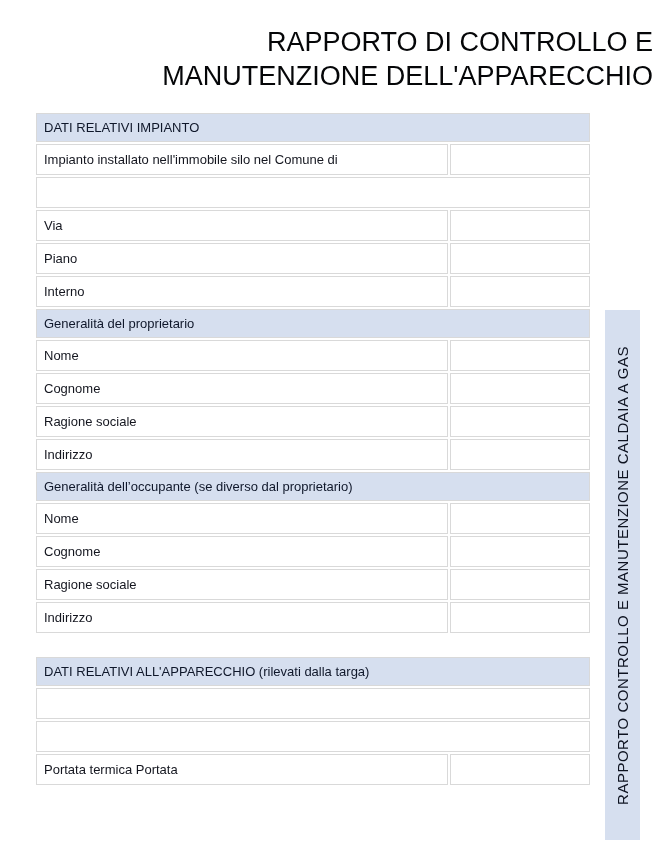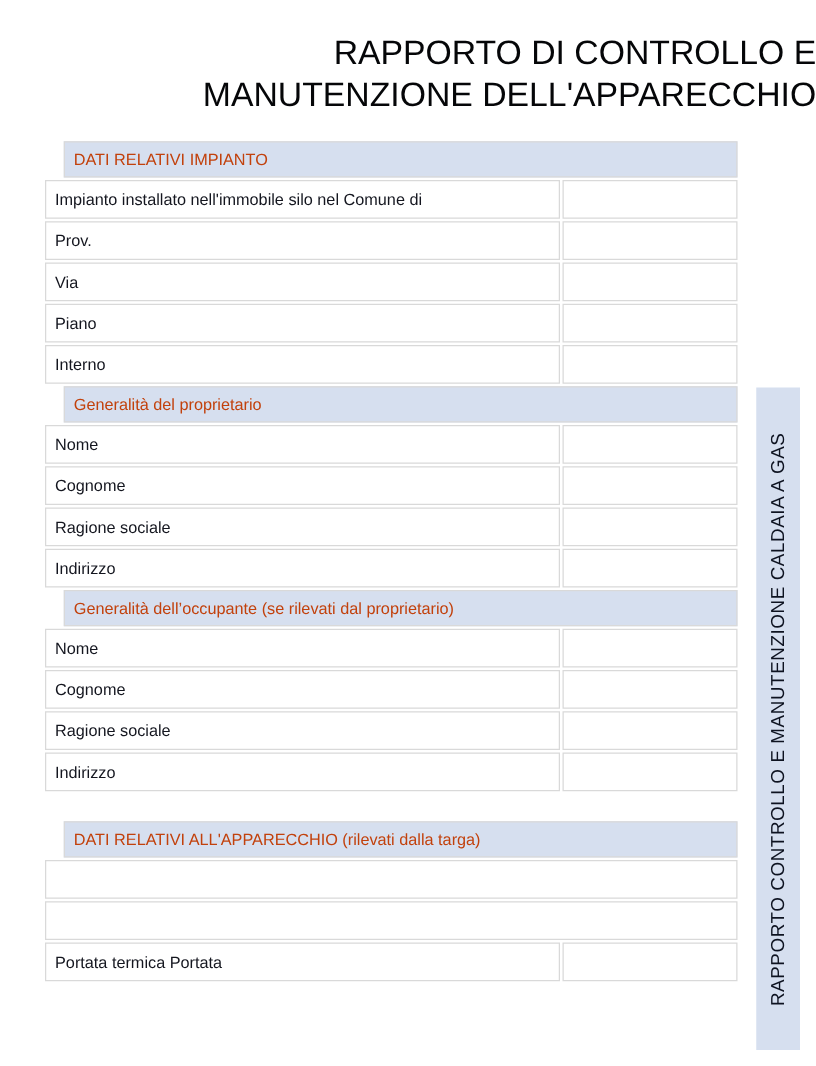--- a/index.html
+++ b/index.html
@@ -45,22 +45,21 @@
     align-items: center;
     padding-left: 7px;
     font-size: 13px;
     color: #14161f;
   }
   .section-header-cell {
     background: #d6dfef;
     width: 100%;
     height: 29px;
     font-size: 13px;
-    color: #c2410c;
-    margin-left: 15px;
+    color: #0f172a;
   }
   .label-cell {
     width: 412px;
     height: 31px;
   }
   .value-cell {
     flex: 1;
     height: 31px;
   }
   .sidebar-strip {
@@ -99,21 +98,20 @@
 
       <div class="row">
         <div class="cell section-header-cell">DATI RELATIVI IMPIANTO</div>
       </div>
 
       <div class="row">
         <div class="cell label-cell">Impianto installato nell'immobile silo nel Comune di</div>
         <div class="cell value-cell"></div>
       </div>
       <div class="row">
-        <div class="cell label-cell">Prov.</div>
         <div class="cell value-cell"></div>
       </div>
       <div class="row">
         <div class="cell label-cell">Via</div>
         <div class="cell value-cell"></div>
       </div>
       <div class="row">
         <div class="cell label-cell">Piano</div>
         <div class="cell value-cell"></div>
       </div>
@@ -137,21 +135,21 @@
       <div class="row">
         <div class="cell label-cell">Ragione sociale</div>
         <div class="cell value-cell"></div>
       </div>
       <div class="row">
         <div class="cell label-cell">Indirizzo</div>
         <div class="cell value-cell"></div>
       </div>
 
       <div class="row">
-        <div class="cell section-header-cell">Generalità dell’occupante (se rilevati dal proprietario)</div>
+        <div class="cell section-header-cell">Generalità dell’occupante (se diverso dal proprietario)</div>
       </div>
 
       <div class="row">
         <div class="cell label-cell">Nome</div>
         <div class="cell value-cell"></div>
       </div>
       <div class="row">
         <div class="cell label-cell">Cognome</div>
         <div class="cell value-cell"></div>
       </div>

